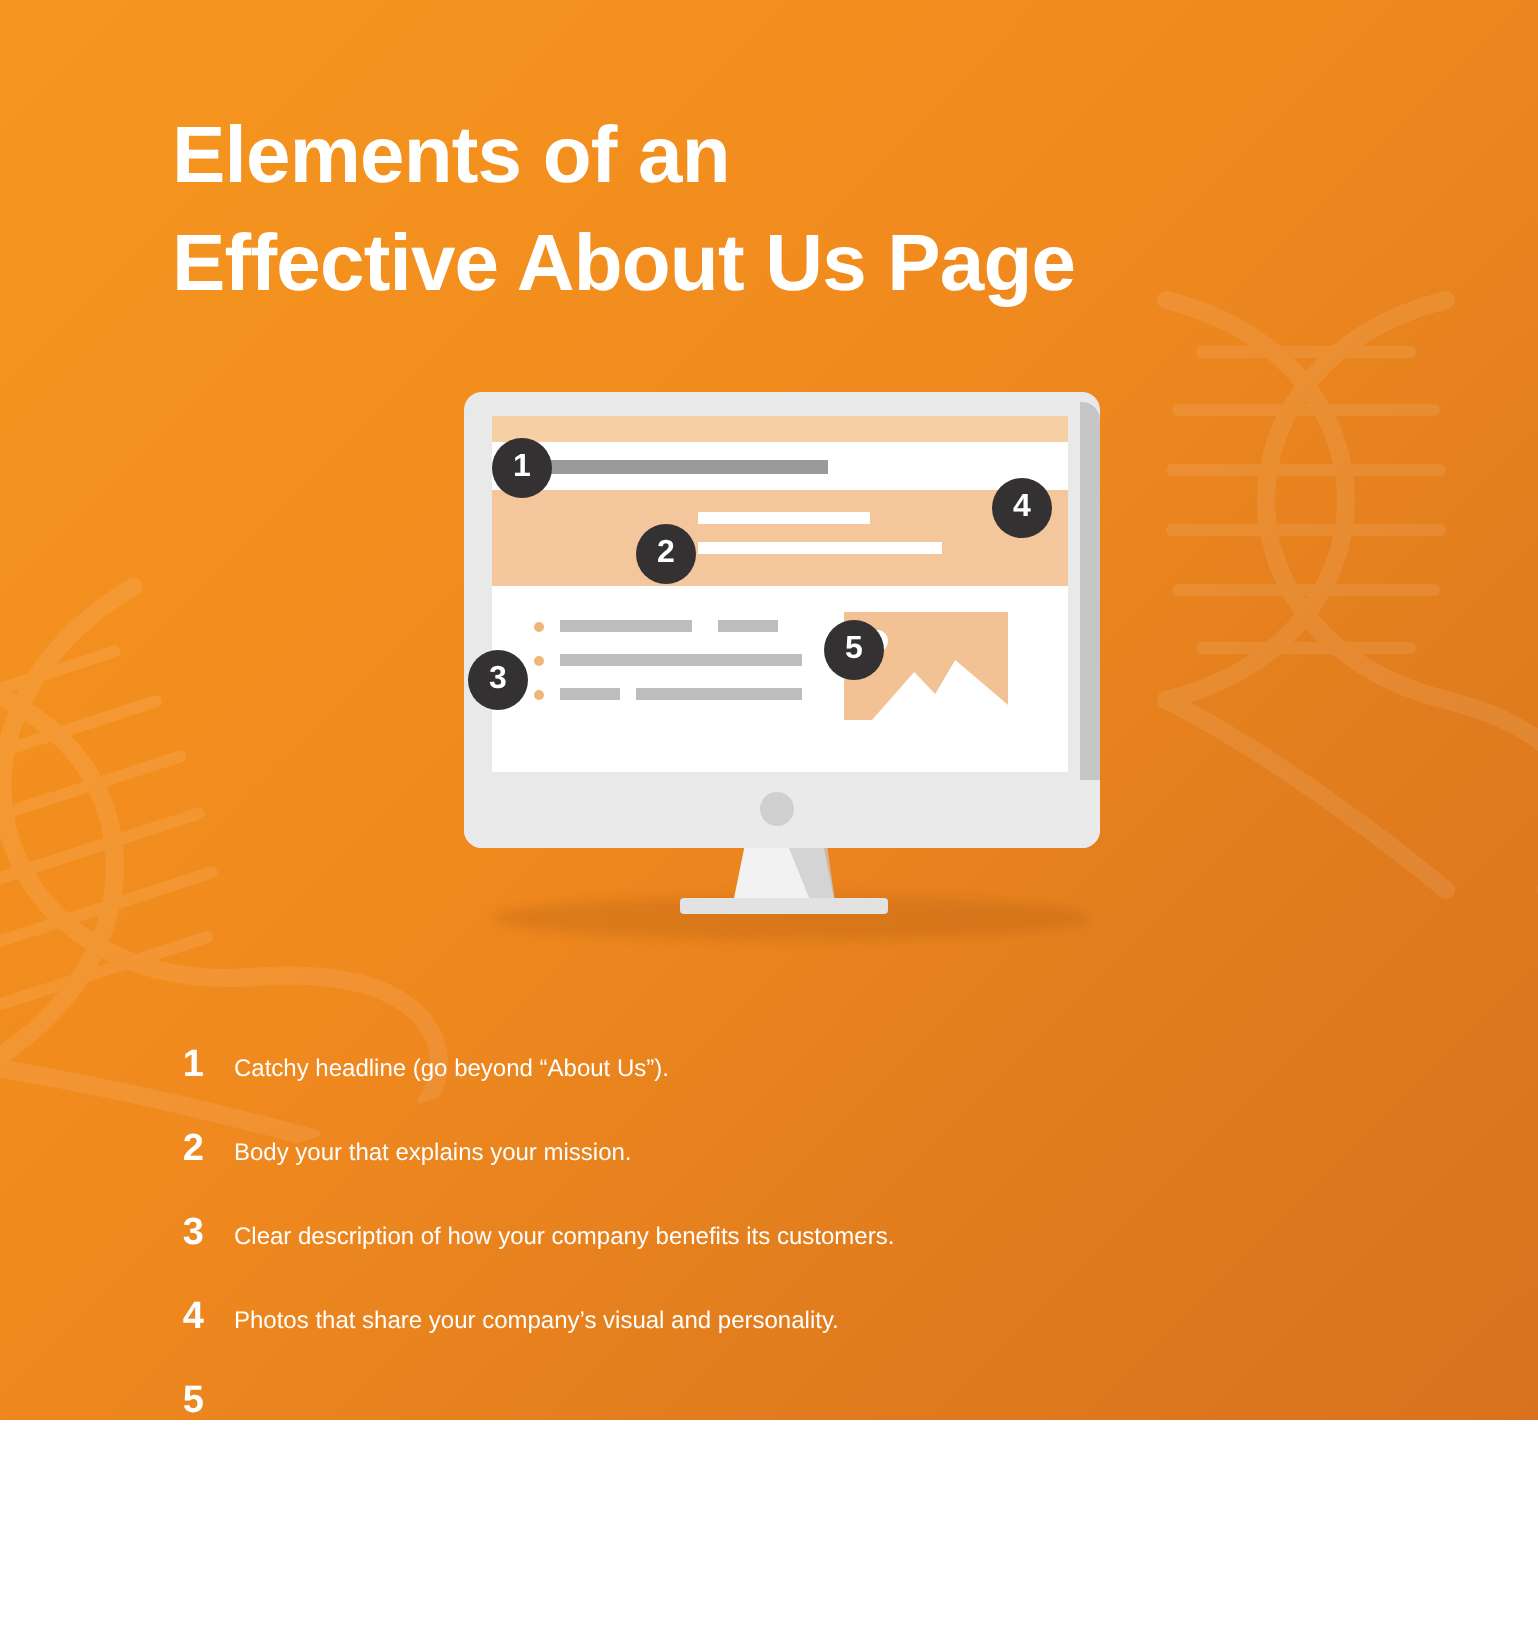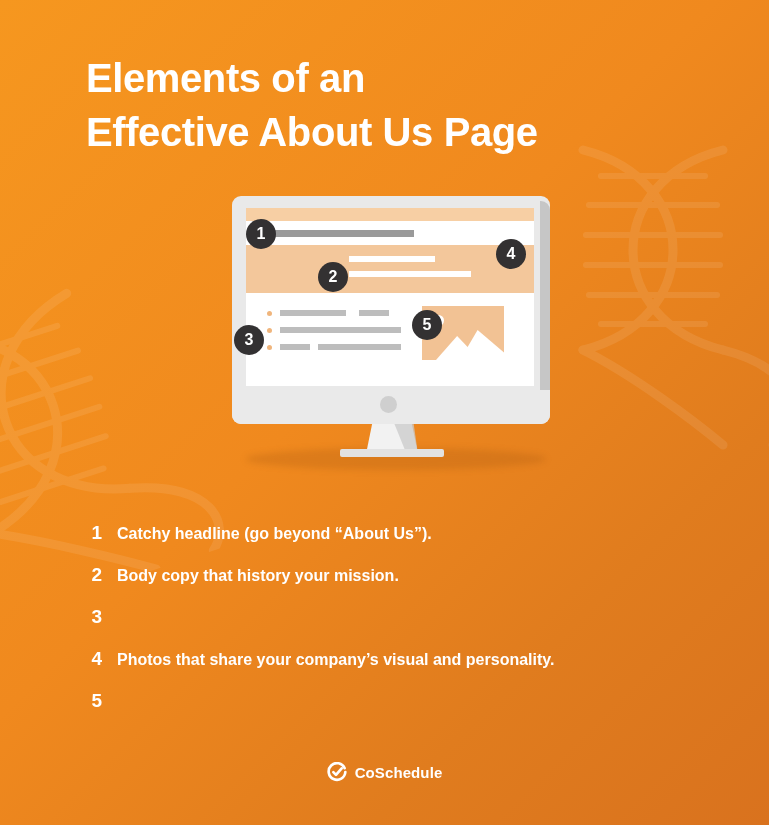--- a/index.html
+++ b/index.html
@@ -7,21 +7,21 @@
   body {
     width: 769px;
     height: 825px;
     font-family: "Liberation Sans", sans-serif;
     overflow: hidden;
   }
 
   #infographic {
     position: relative;
     width: 769px;
-    height: 825px;
+    height: 710px;
     background: linear-gradient(135deg, #F6971F 0%, #F0891E 45%, #E07C1E 75%, #D9721E 100%);
     overflow: hidden;
   }
 
   
   .dna-bg {
     position: absolute;
     pointer-events: none;
   }
   .dna-right { right: -34px; top: 120px; opacity: 0.085; }
@@ -254,23 +254,22 @@
     width: 16px;
     text-align: right;
     margin-right: 15px;
     color: #ffffff;
     font-size: 19px;
     font-weight: bold;
     flex: none;
   }
   .list-text {
     color: #ffffff;
-    font-size: 16px;
+    font-size: 12px;
     line-height: 1.15;
-    font-weight: bold;
   }
 
   
   .footer {
     position: absolute;
     left: 0;
     top: 762px;
     width: 769px;
     display: flex;
     align-items: center;
@@ -373,24 +372,25 @@
   <div class="badge badge-4">4</div>
   <div class="badge badge-5">5</div>
 
   <div class="list">
     <div class="list-item">
       <span class="list-num">1</span>
       <span class="list-text">Catchy headline (go beyond “About Us”).</span>
     </div>
     <div class="list-item">
       <span class="list-num">2</span>
-      <span class="list-text">Body copy that history your mission.</span>
+      <span class="list-text">Body your that explains your mission.</span>
     </div>
     <div class="list-item">
       <span class="list-num">3</span>
+      <span class="list-text">Clear description of how your company benefits its customers.</span>
     </div>
     <div class="list-item">
       <span class="list-num">4</span>
       <span class="list-text">Photos that share your company’s visual and personality.</span>
     </div>
     <div class="list-item">
       <span class="list-num">5</span>
     </div>
   </div>
 

